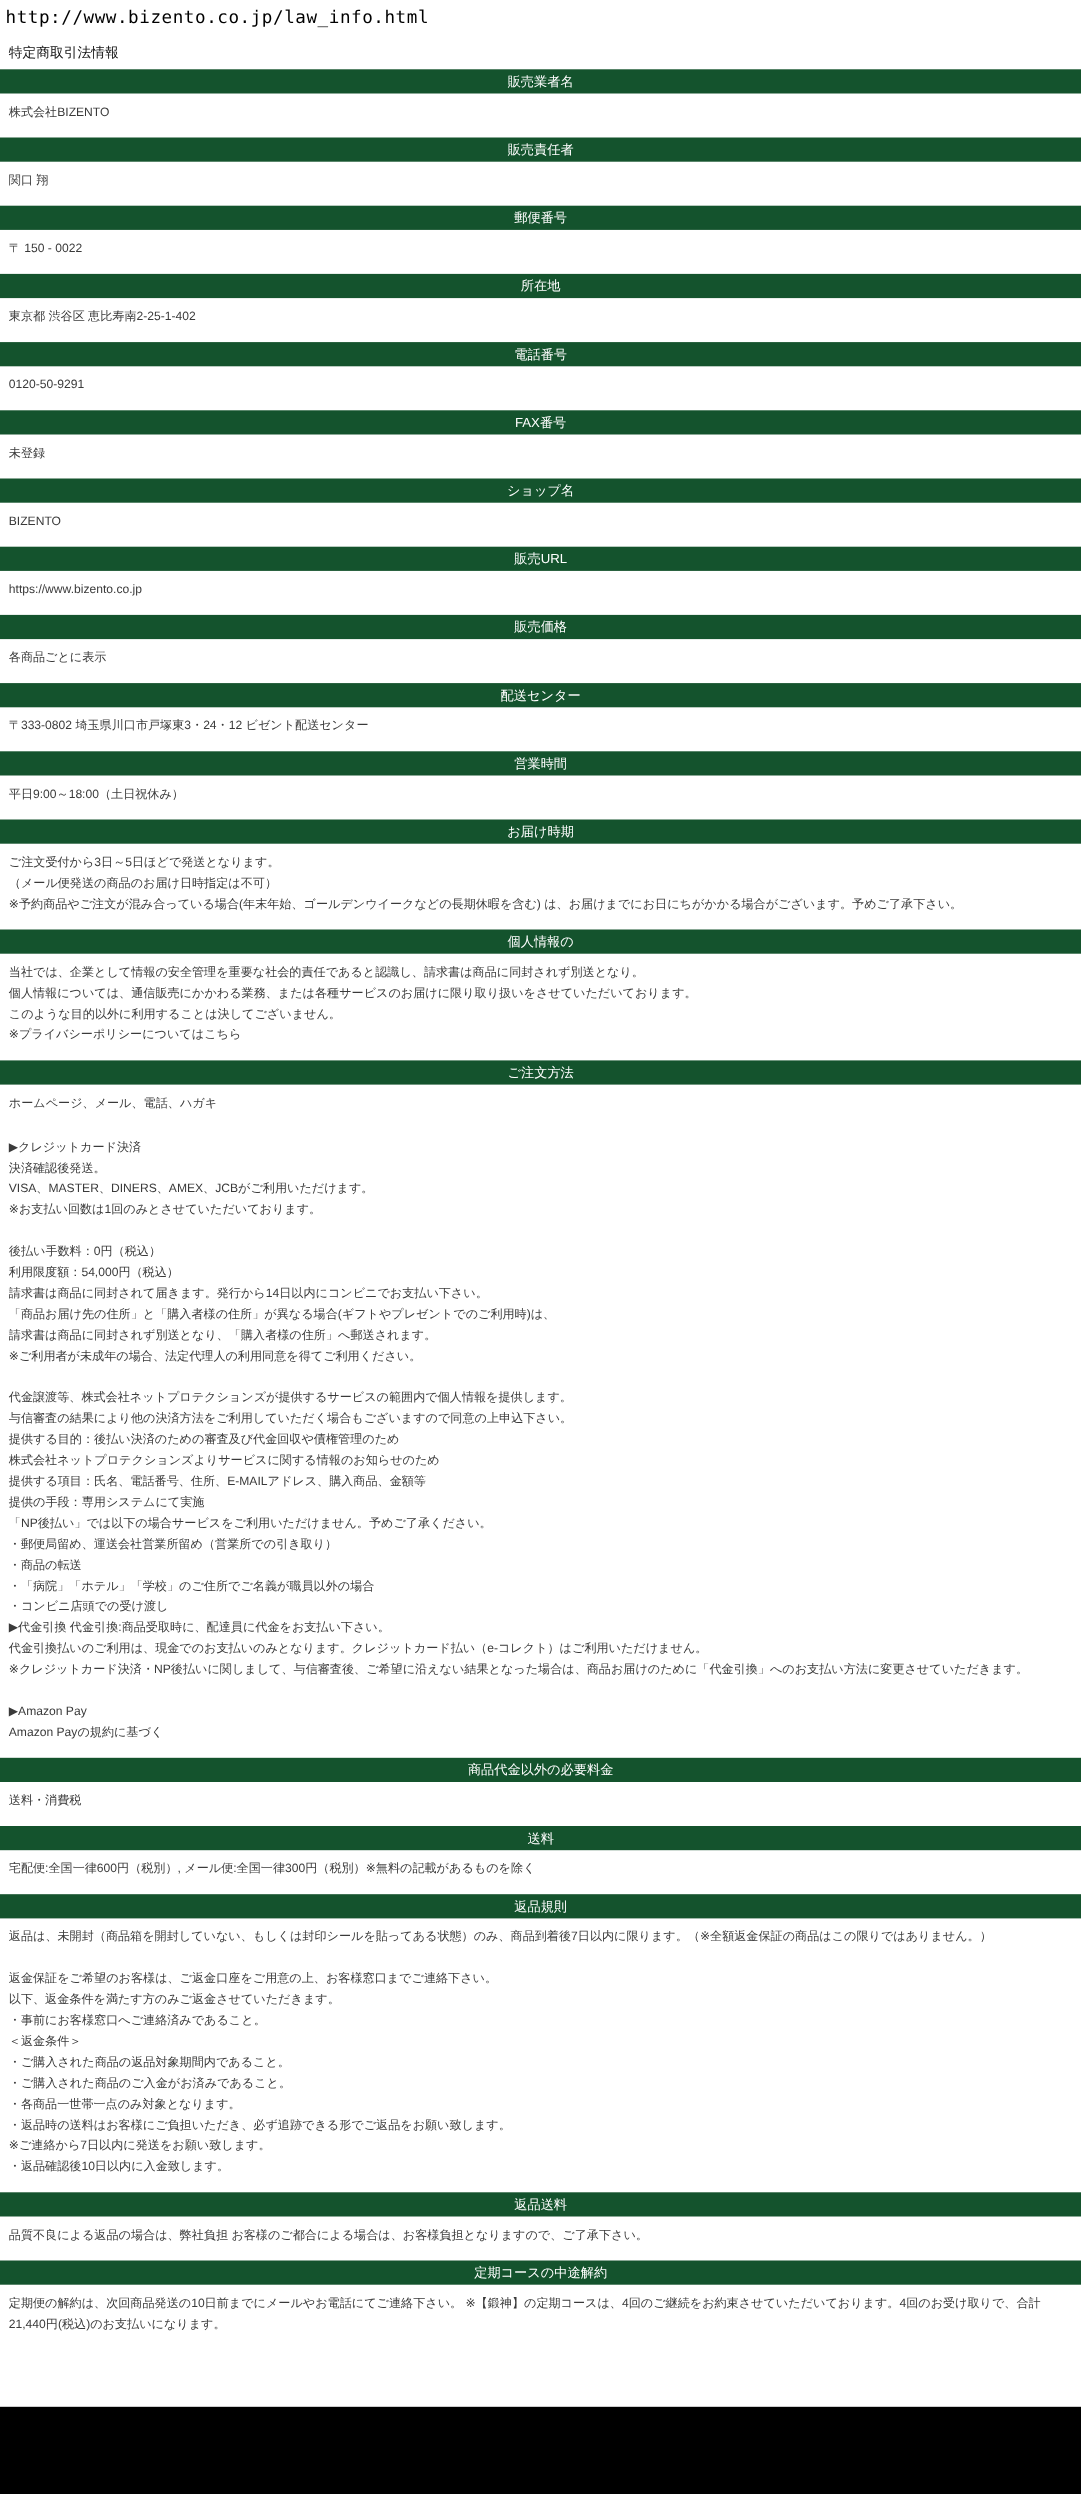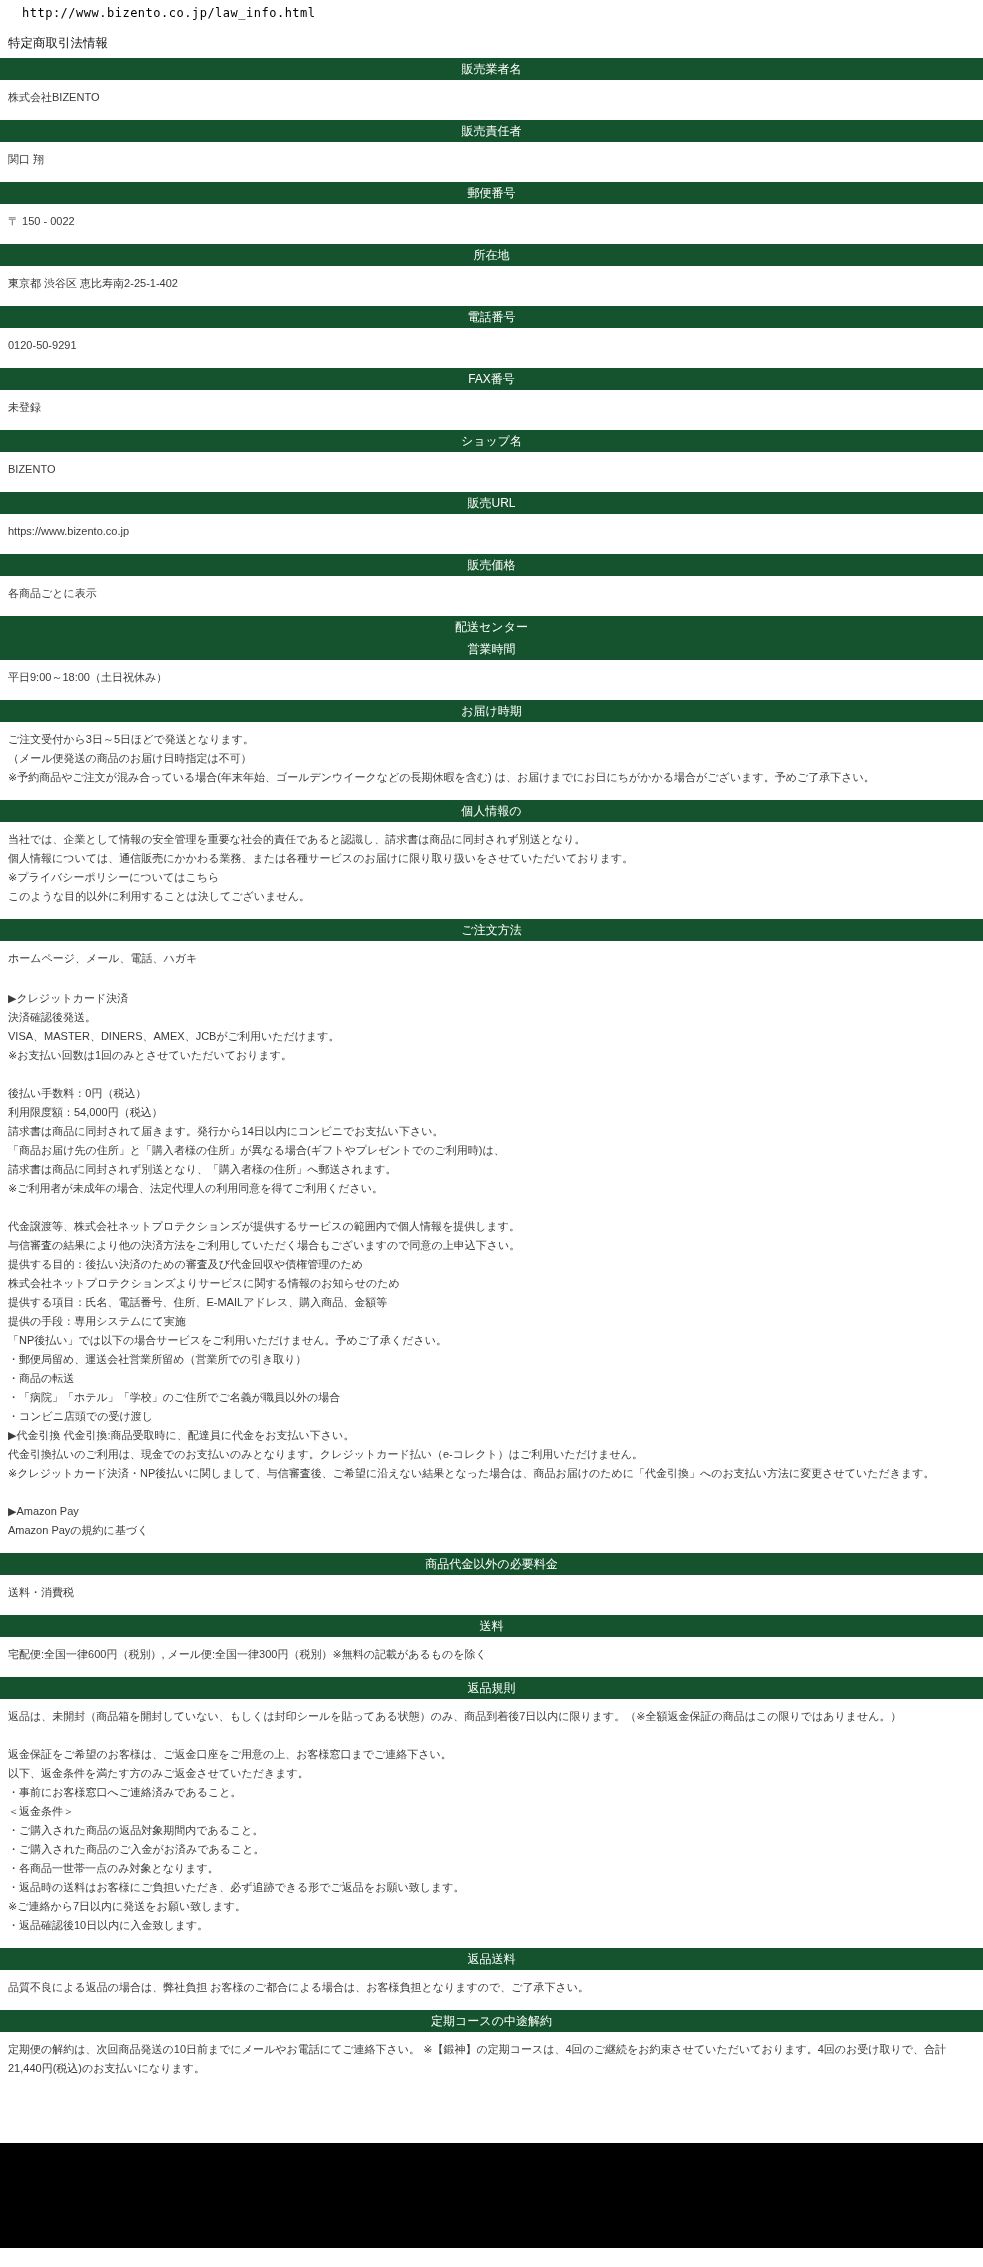--- a/index.html
+++ b/index.html
@@ -9,23 +9,23 @@
     width: 983px;
   }
   body {
     font-family: "Liberation Sans", "DejaVu Sans", sans-serif;
     color: #3a3a3a;
     min-height: 2267px;
     position: relative;
   }
   .url-line {
     font-family: "DejaVu Sans Mono", "Liberation Mono", monospace;
-    font-size: 12px;
+    font-size: 16px;
     color: #000000;
-    padding: 6px 5px 0 22px;
+    padding: 6px 5px 0 5px;
     letter-spacing: 0.5px;
   }
   .page-title {
     font-size: 12.5px;
     font-weight: normal;
     color: #111111;
     padding: 15px 8px 6px 8px;
   }
   .bar {
     background: #14532d;
@@ -94,36 +94,39 @@
     </div>
     <div class="bar">販売URL</div>
     <div class="section-body">
       <div class="line">https://www.bizento.co.jp</div>
     </div>
     <div class="bar">販売価格</div>
     <div class="section-body">
       <div class="line">各商品ごとに表示</div>
     </div>
     <div class="bar">配送センター</div>
+    <div class="section-body">
+      <div class="line">〒333-0802 埼玉県川口市戸塚東3・24・12 ビゼント配送センター</div>
+    </div>
     <div class="bar">営業時間</div>
     <div class="section-body">
       <div class="line">平日9:00～18:00（土日祝休み）</div>
     </div>
     <div class="bar">お届け時期</div>
     <div class="section-body">
       <div class="line">ご注文受付から3日～5日ほどで発送となります。</div>
       <div class="line">（メール便発送の商品のお届け日時指定は不可）</div>
       <div class="line">※予約商品やご注文が混み合っている場合(年末年始、ゴールデンウイークなどの長期休暇を含む) は、お届けまでにお日にちがかかる場合がございます。予めご了承下さい。</div>
     </div>
     <div class="bar">個人情報の</div>
     <div class="section-body">
       <div class="line">当社では、企業として情報の安全管理を重要な社会的責任であると認識し、請求書は商品に同封されず別送となり。</div>
       <div class="line">個人情報については、通信販売にかかわる業務、または各種サービスのお届けに限り取り扱いをさせていただいております。</div>
+      <div class="line">このような目的以外に利用することは決してございません。</div>
       <div class="line">※プライバシーポリシーについてはこちら</div>
-      <div class="line">このような目的以外に利用することは決してございません。</div>
     </div>
     <div class="bar">ご注文方法</div>
     <div class="section-body">
       <div class="line">ホームページ、メール、電話、ハガキ</div>
     </div>
     <div class="section-body">
       <div class="line">▶クレジットカード決済</div>
       <div class="line">決済確認後発送。</div>
       <div class="line">VISA、MASTER、DINERS、AMEX、JCBがご利用いただけます。</div>
       <div class="line">※お支払い回数は1回のみとさせていただいております。</div>

